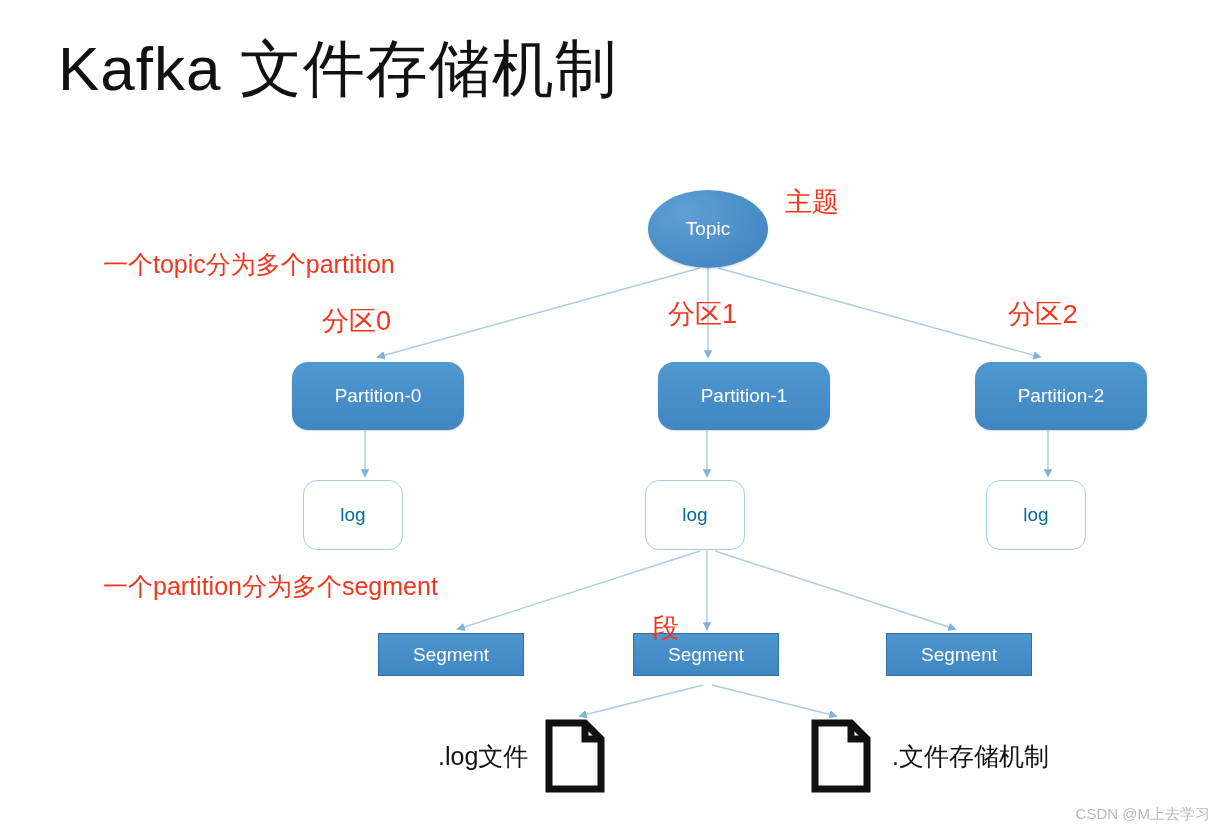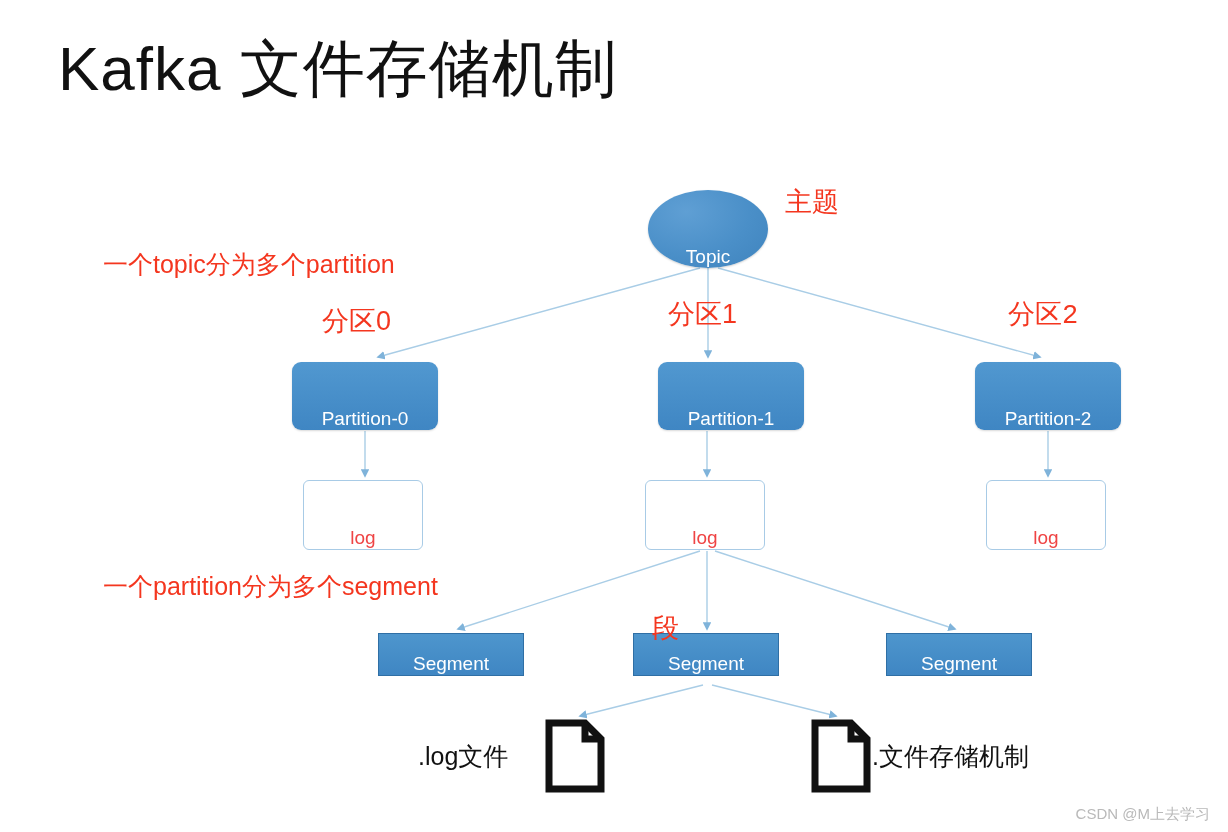--- a/index.html
+++ b/index.html
@@ -19,21 +19,21 @@
     position: absolute;
     left: 0;
     top: 0;
     width: 1228px;
     height: 832px;
     pointer-events: none;
   }
   .node {
     position: absolute;
     display: flex;
-    align-items: flex-end;
+    align-items: center;
     justify-content: center;
     box-sizing: border-box;
     z-index: 3;
   }
   
   .title {
     position: absolute;
     left: 58px;
     top: 36px;
     font-size: 62px;
@@ -50,36 +50,36 @@
     width: 120px;
     height: 78px;
     border-radius: 50%;
     background: radial-gradient(ellipse at 32% 28%, #5f9fd4 0%, #4a8fc8 55%, #3f83bd 100%);
     color: #ffffff;
     font-size: 19px;
     box-shadow: 0 1px 2px rgba(0,0,0,0.18);
   }
   
   .partition-box {
-    width: 146px;
+    width: 172px;
     height: 68px;
-    border-radius: 9px;
+    border-radius: 16px;
     background: linear-gradient(180deg, #5198d0 0%, #3f86c3 100%);
     color: #ffffff;
     font-size: 19px;
     box-shadow: 0 1px 2px rgba(0,0,0,0.15);
   }
   
   .log-box {
-    width: 120px;
+    width: 100px;
     height: 70px;
-    border-radius: 6px;
+    border-radius: 14px;
     background: #ffffff;
     border: 1.6px solid #a8cbe6;
-    color: #ef4444;
+    color: #0369a1;
     font-size: 19px;
   }
   
   .segment-box {
     width: 146px;
     height: 43px;
     background: linear-gradient(180deg, #4e96cd 0%, #3f86c3 100%);
     border: 1px solid #2f6fa5;
     color: #ffffff;
     font-size: 19px;
@@ -97,20 +97,21 @@
   .file-icon {
     position: absolute;
     z-index: 3;
   }
   .file-label {
     position: absolute;
     font-size: 25px;
     color: #111111;
     white-space: nowrap;
     z-index: 3;
+    margin-left: 20px;
   }
   
   .watermark {
     position: absolute;
     right: 18px;
     bottom: 8px;
     font-size: 15px;
     color: #b9b9b9;
     white-space: nowrap;
     z-index: 6;

